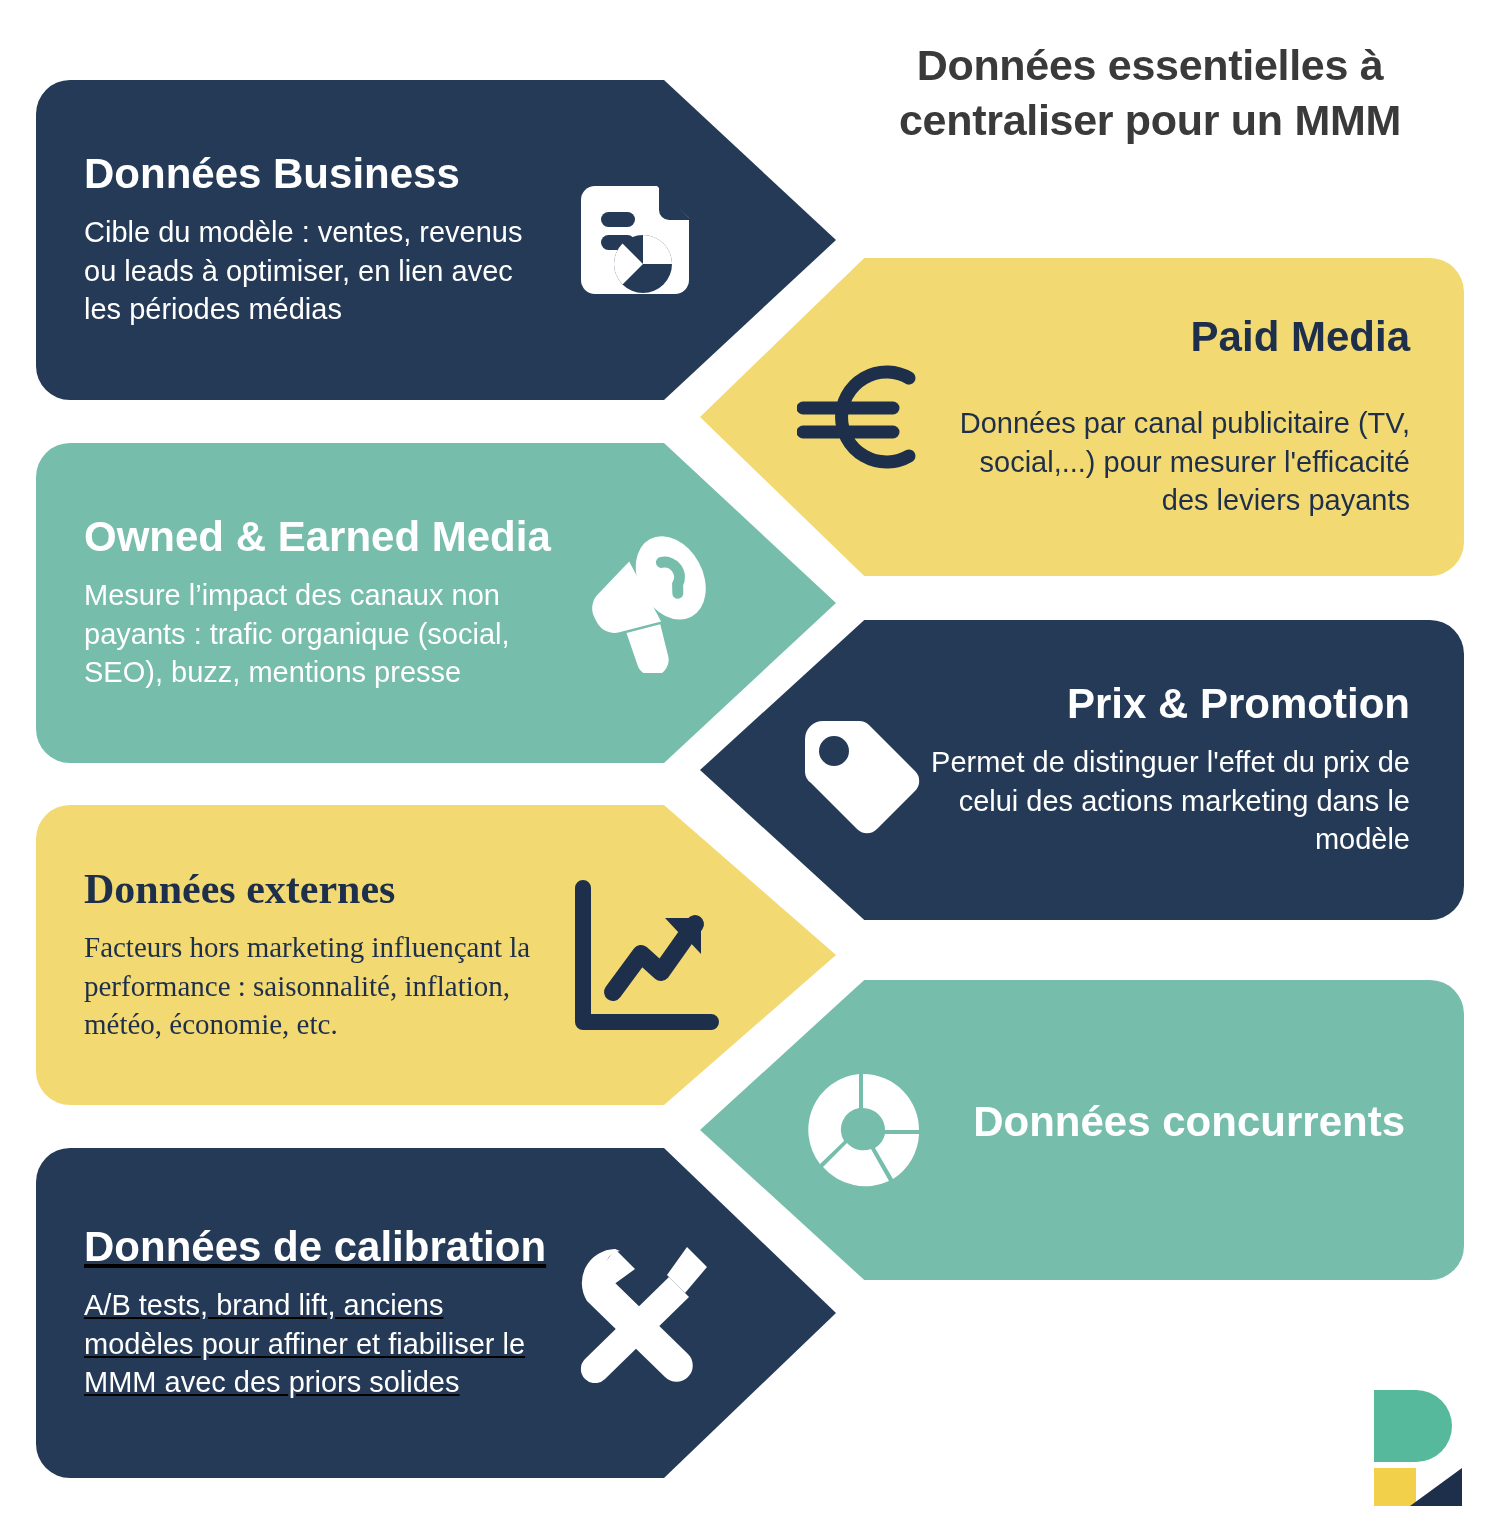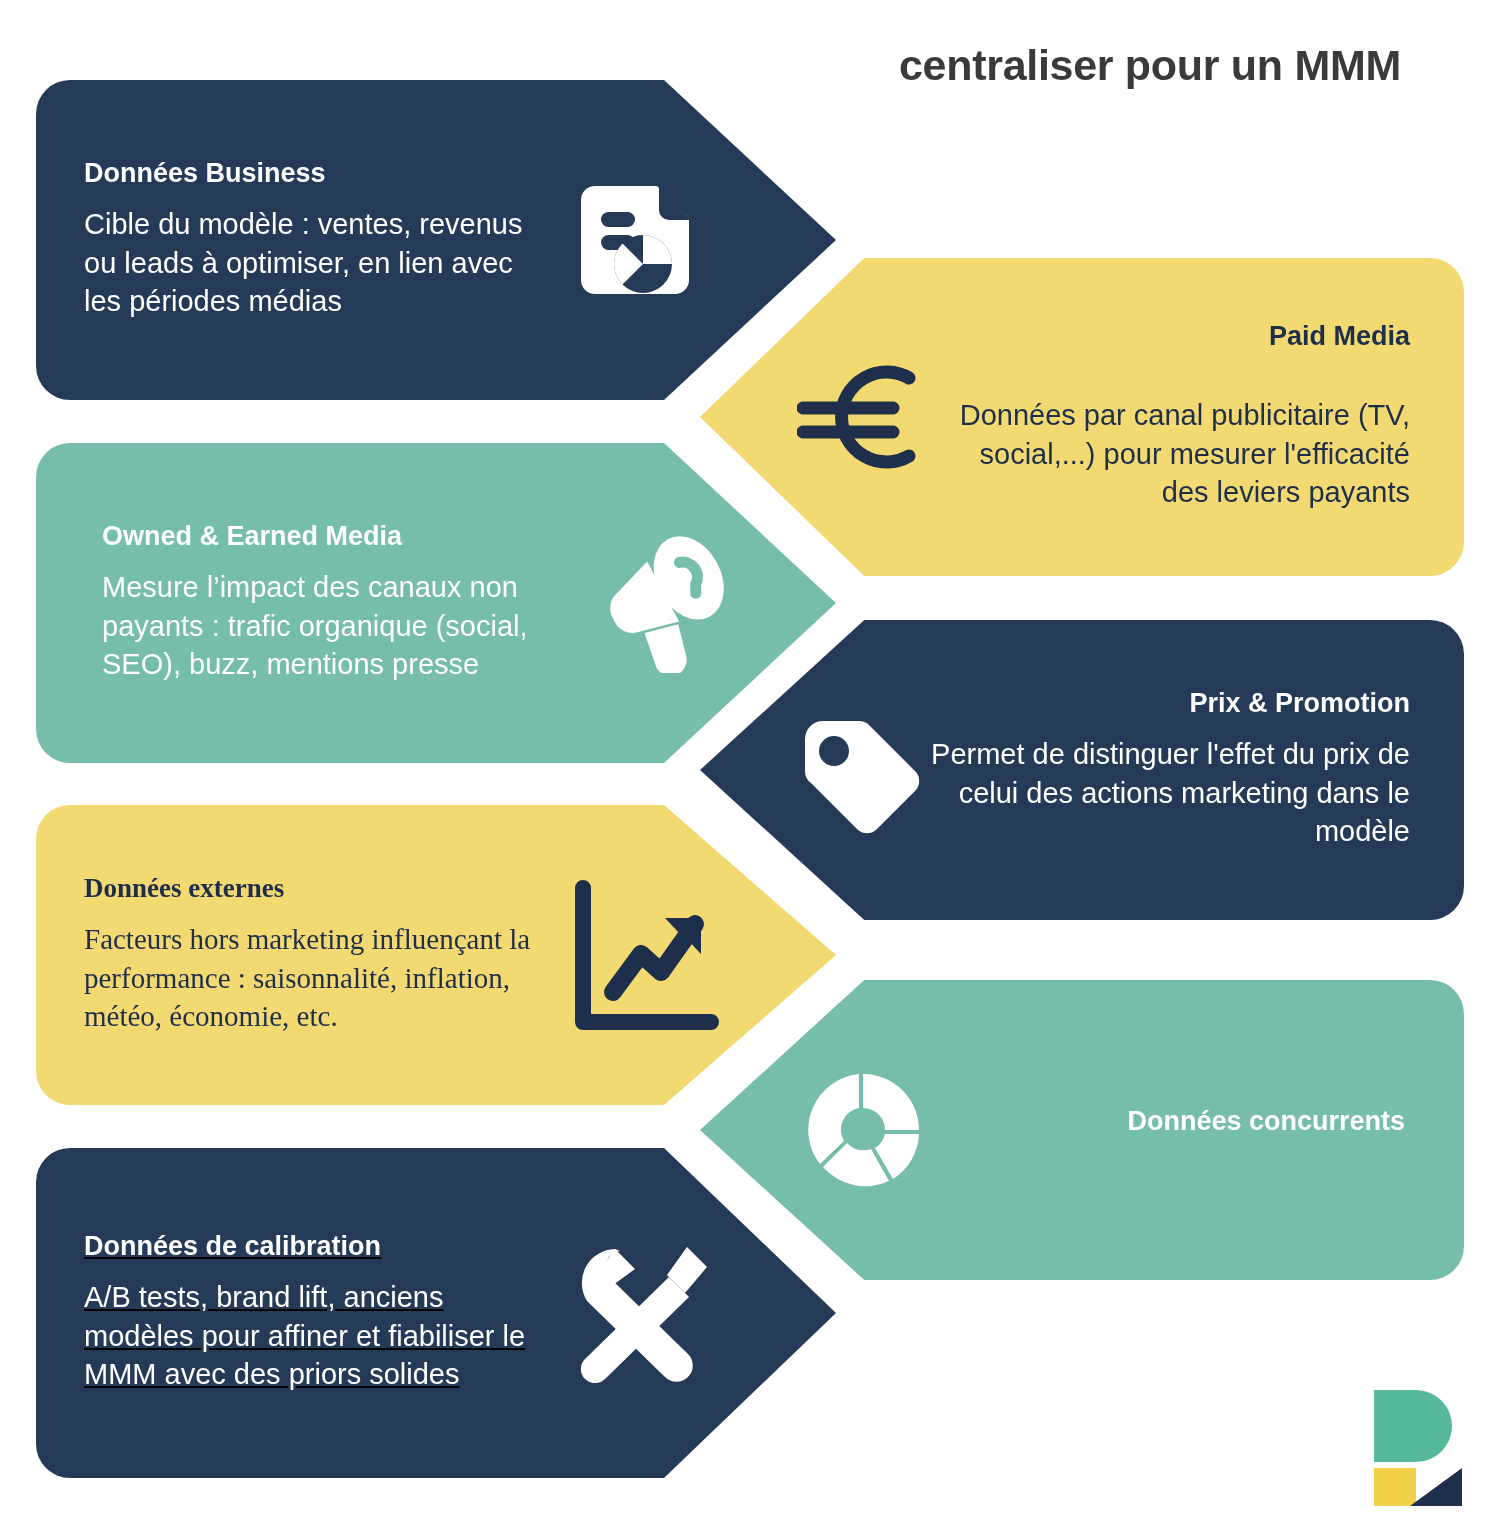--- a/index.html
+++ b/index.html
@@ -80,21 +80,21 @@
   }
   .card.left .content  { flex-direction: row; }
   .card.right .content { flex-direction: row; }
 
   .text-block { display: flex; flex-direction: column; }
   .card.left  .text-block { align-items: flex-start; text-align: left; }
   .card.right .text-block { align-items: flex-end;  text-align: right; }
 
   .card-title {
     font-weight: bold;
-    font-size: 27px;
+    font-size: 42px;
     line-height: 1.1;
     margin-bottom: 16px;
     white-space: nowrap;
   }
   .card-desc {
     font-size: 29px;
     line-height: 1.33;
     font-weight: 400;
   }
   .on-dark .card-title, .on-dark .card-desc { color: #ffffff; }
@@ -115,20 +115,21 @@
     width: 104px;
     height: 120px;
   }
 </style>
 </head>
 <body>
 
 <div id="stage">
 
   <div class="title">
+    <div>Données essentielles à</div>
     <div>centraliser pour un MMM</div>
   </div>
 
   <div class="card left" style="left:36px; top:80px; width:800px; height:320px;">
     <div class="card-inner">
       <div class="shape navy"></div>
       <div class="content on-dark" style="padding:0 0 0 48px;">
         <div class="text-block" style="flex:1 1 auto; max-width:470px;">
           <div class="card-title">Données Business</div>
           <div class="card-desc">Cible du modèle : ventes, revenus ou leads à optimiser, en lien avec les périodes médias</div>
@@ -165,21 +166,21 @@
           <div class="card-title">Paid Media</div>
           <div class="card-desc">Données par canal publicitaire (TV, social,...) pour mesurer l'efficacité des leviers payants</div>
         </div>
       </div>
     </div>
   </div>
 
   <div class="card left" style="left:36px; top:443px; width:800px; height:320px;">
     <div class="card-inner">
       <div class="shape teal"></div>
-      <div class="content on-dark" style="padding:0 0 0 48px;margin-left:18px;">
+      <div class="content on-dark" style="padding:0 0 0 48px;">
         <div class="text-block" style="flex:1 1 auto; max-width:480px;">
           <div class="card-title">Owned &amp; Earned Media</div>
           <div class="card-desc">Mesure l’impact des canaux non payants : trafic organique (social, SEO), buzz, mentions presse</div>
         </div>
         <div class="icon-slot" style="width:170px;">
           <svg width="140" height="140" viewBox="0 0 140 140">
             <g transform="rotate(-28 70 70)">
               <ellipse cx="101" cy="58" rx="32" ry="44" fill="#ffffff"></ellipse>
               <path fill="#ffffff" d="M72 24 L72 92 L30 82 a20 20 0 0 1 -15 -19 v-6 a20 20 0 0 1 15 -19 z"></path>
               <path fill="#ffffff" d="M36 86 l34 8 l-8 32 a16 16 0 0 1 -31 -8 z"></path>

